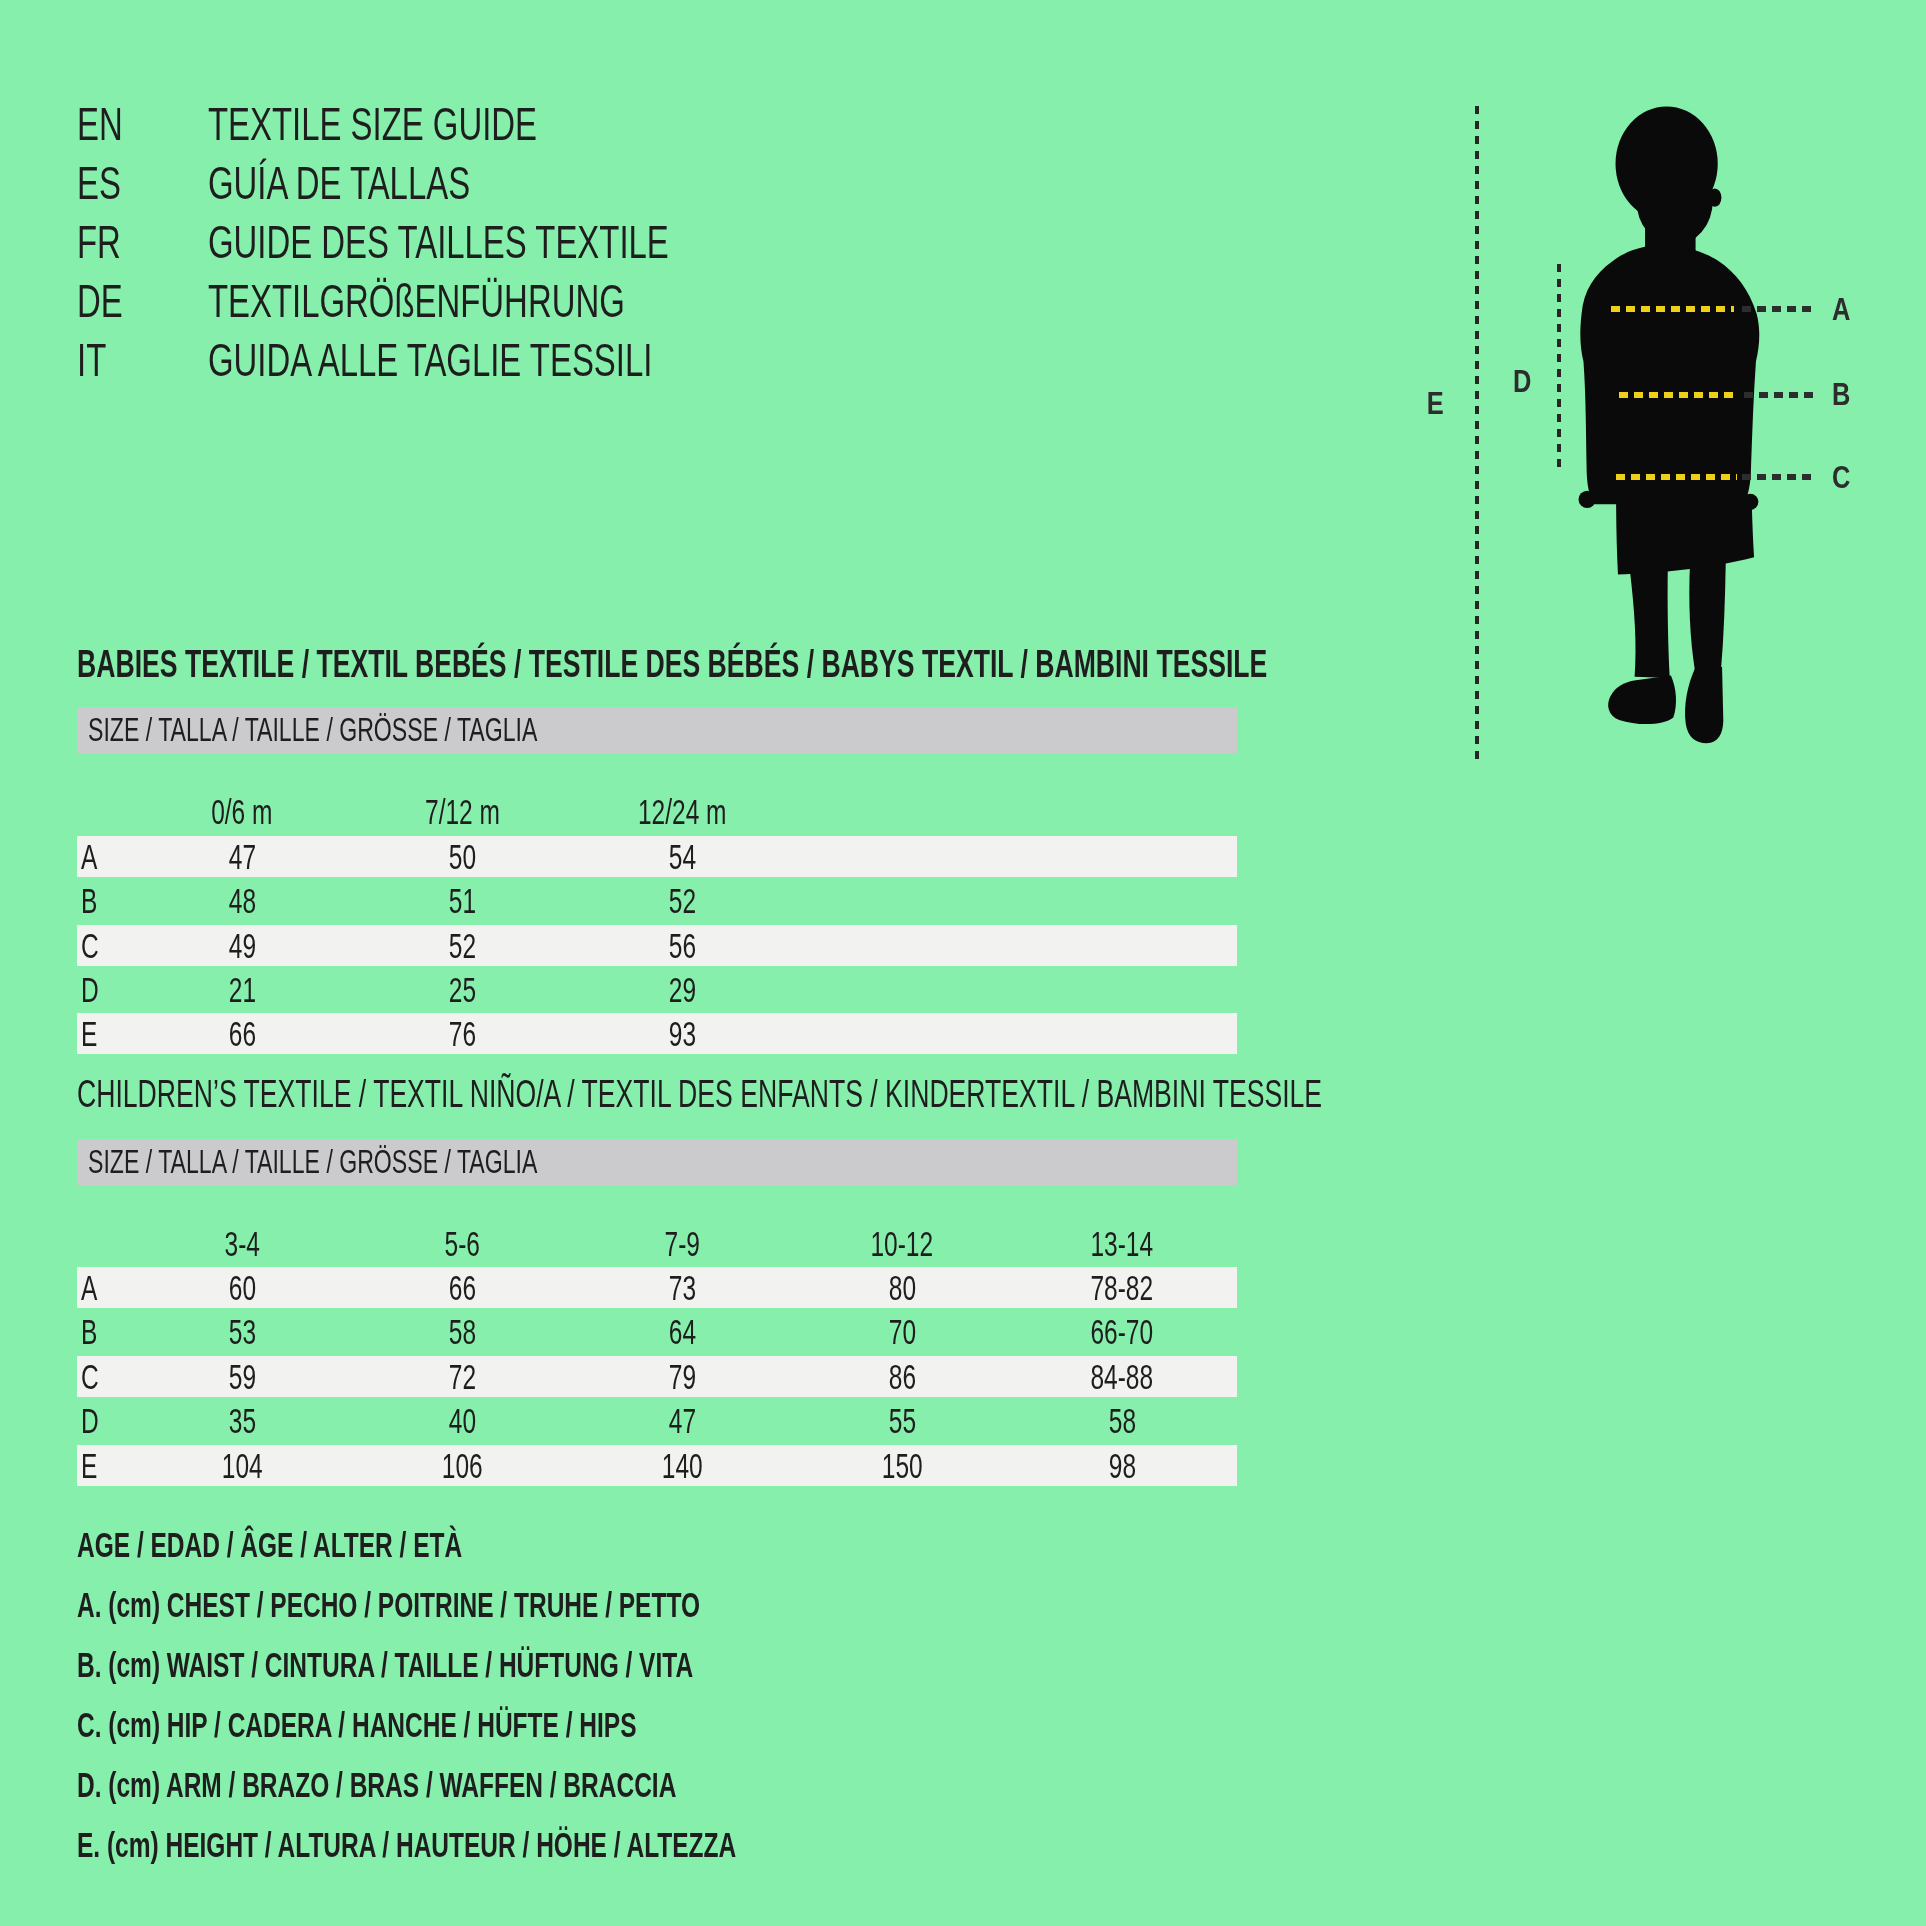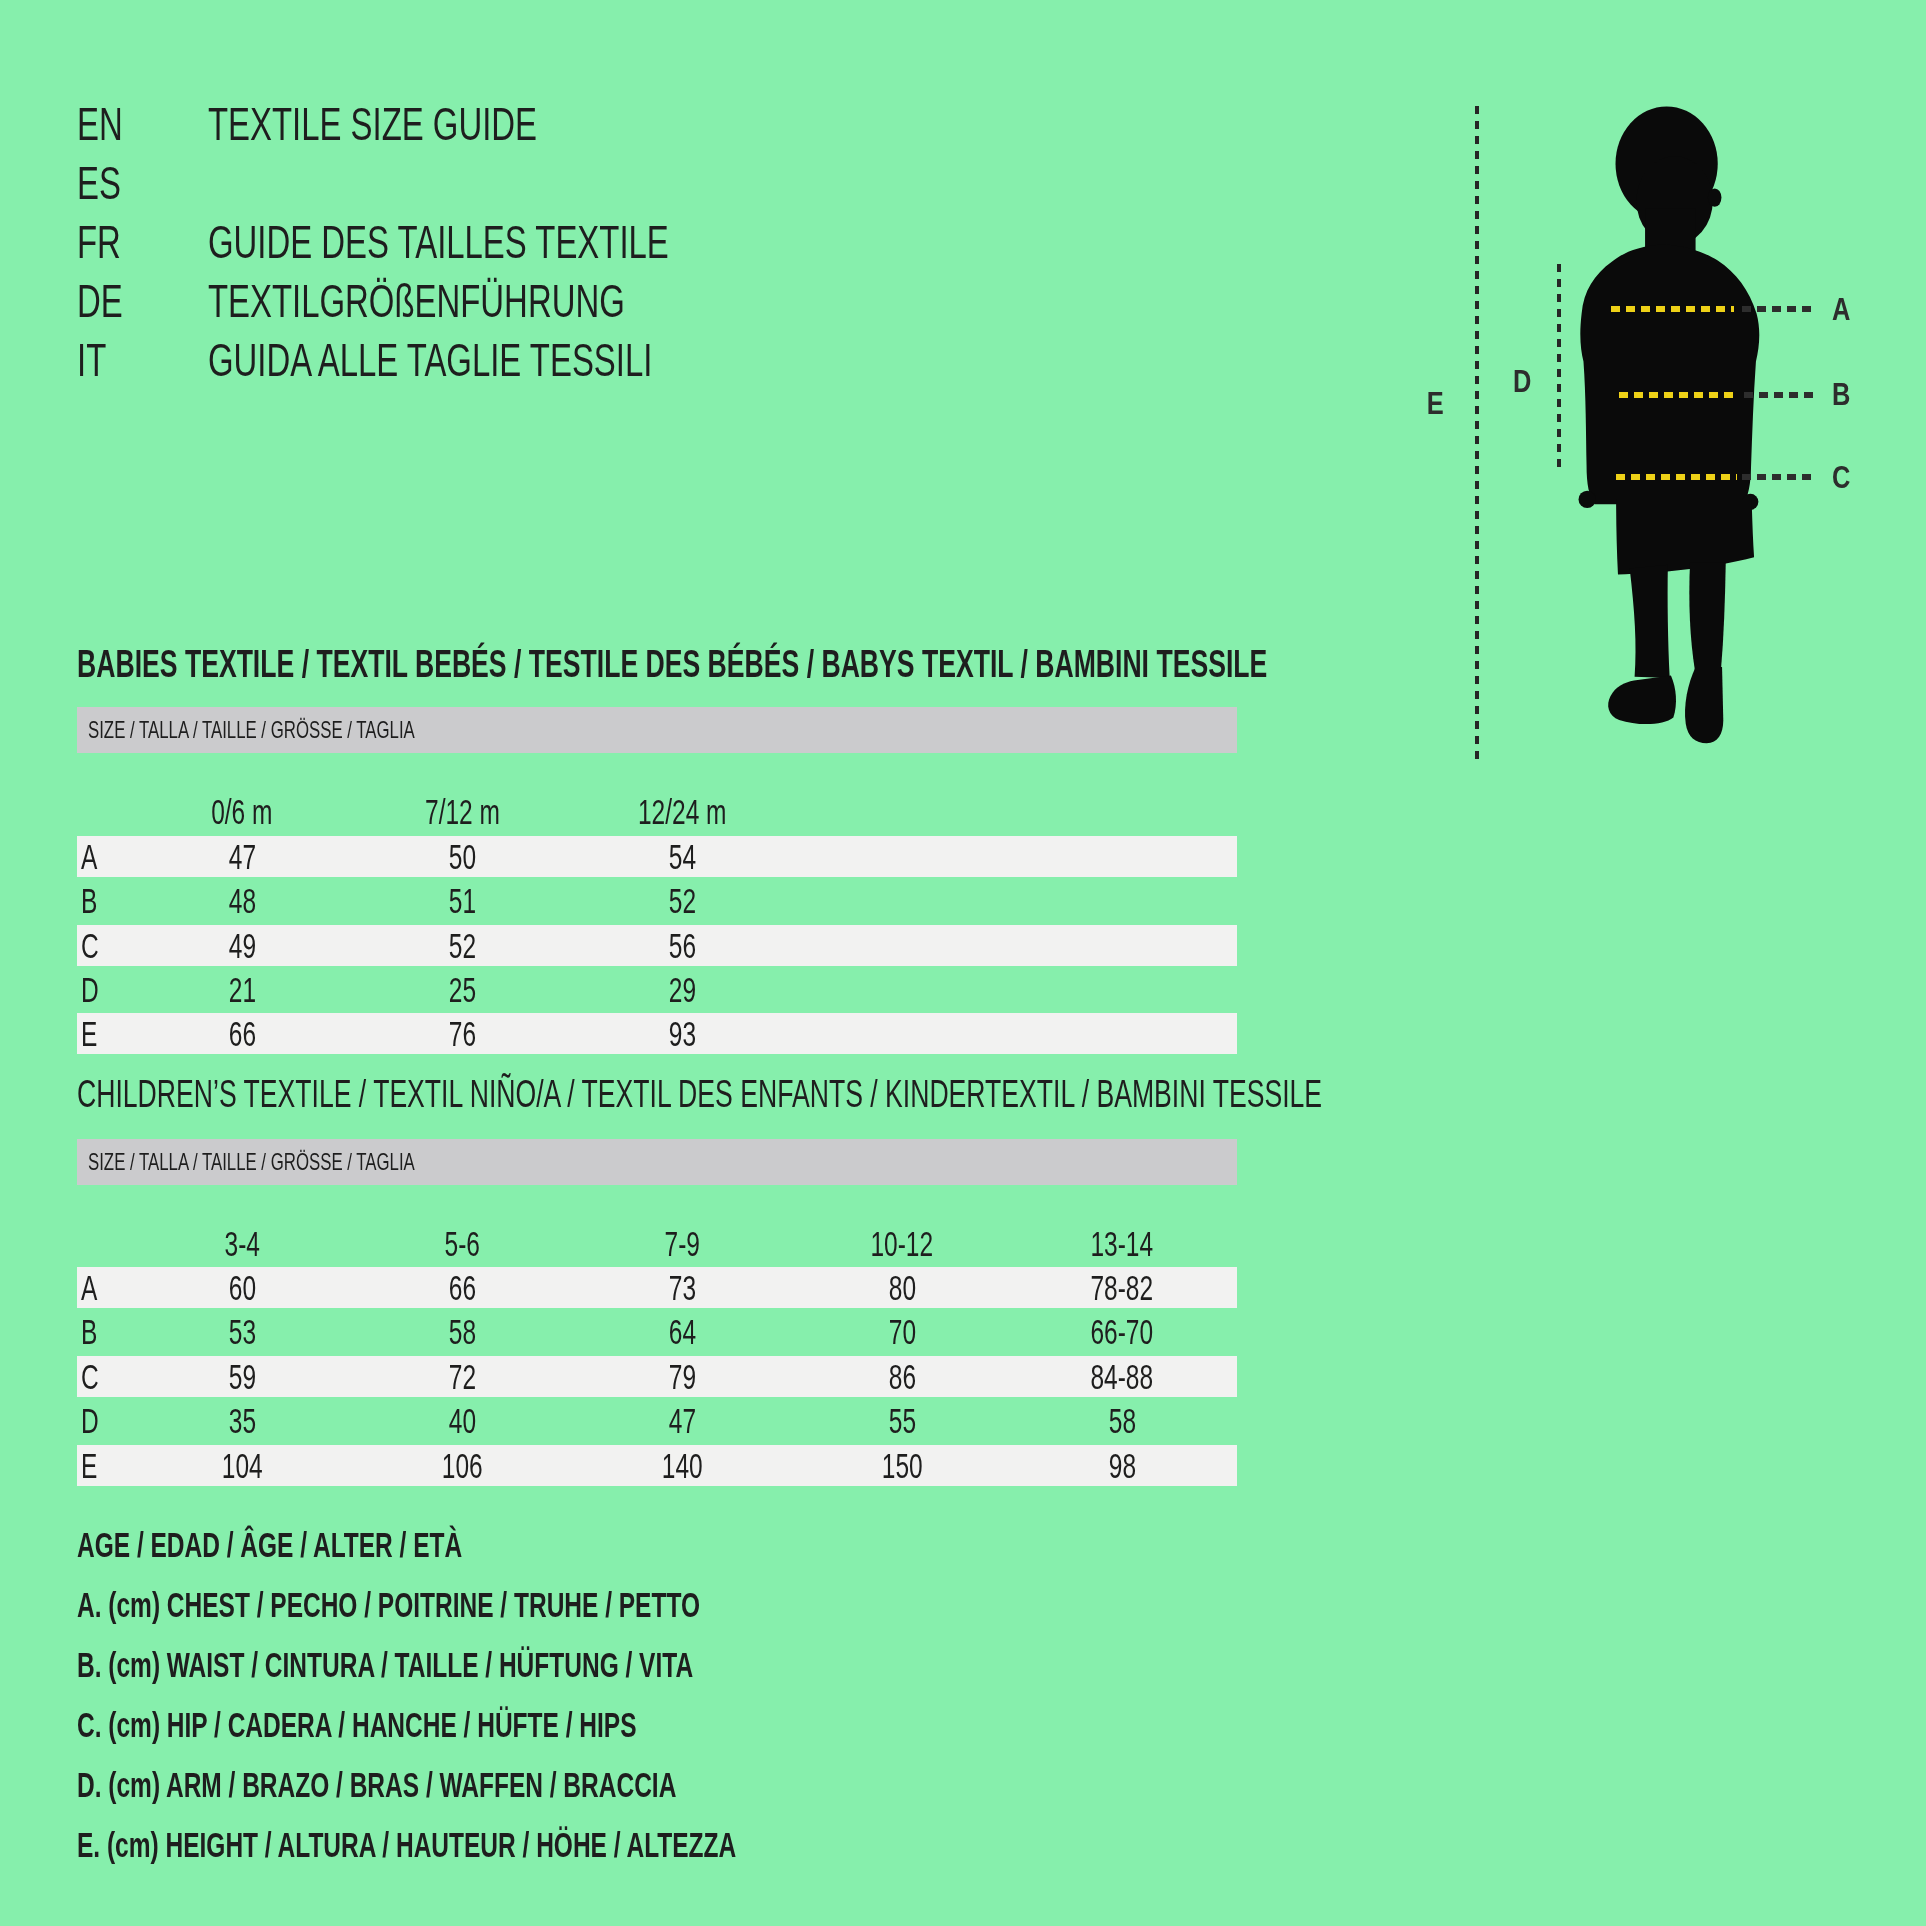--- a/index.html
+++ b/index.html
@@ -13,21 +13,21 @@
 
   
   .lang-header { position:absolute; left:77px; top:94px; }
   .lang-row { display:flex; font-size:47px; line-height:59px; }
   .lang-code { width:131px; flex:0 0 auto; }
   
   .section-title { position:absolute; left:77px; font-size:38px; line-height:46px; }
   
   .bar-header {
     position:absolute; left:77px; width:1160px; height:46px; background:#cbcbcd;
-    display:flex; align-items:center; font-size:24px;
+    display:flex; align-items:center; font-size:33px;
   }
   .bar-header .cnd { margin-left:11px; }
   .trow {
     position:absolute; left:77px; width:1160px; height:41px;
     display:grid; align-items:center; font-size:35px;margin-top:36px;
   }
   .cols3 { grid-template-columns:55px 220px 220px 220px 1fr; }
   .cols5 { grid-template-columns:55px 220px 220px 220px 220px 220px 1fr; }
   .trow .lblcell { text-align:left; padding-left:3.7px; }
   .trow .vcell { text-align:center; }
@@ -52,20 +52,21 @@
 
 <div class="page">
 
   <div class="lang-header">
     <div class="lang-row">
       <span class="lang-code"><span class="cnd">EN</span></span>
       <span><span class="cnd">TEXTILE SIZE GUIDE</span></span>
     </div>
     <div class="lang-row">
       <span class="lang-code"><span class="cnd">ES</span></span>
+      <span><span class="cnd">GUÍA DE TALLAS</span></span>
     </div>
     <div class="lang-row">
       <span class="lang-code"><span class="cnd">FR</span></span>
       <span><span class="cnd">GUIDE DES TAILLES TEXTILE</span></span>
     </div>
     <div class="lang-row">
       <span class="lang-code"><span class="cnd">DE</span></span>
       <span><span class="cnd">TEXTILGRÖßENFÜHRUNG</span></span>
     </div>
     <div class="lang-row">

